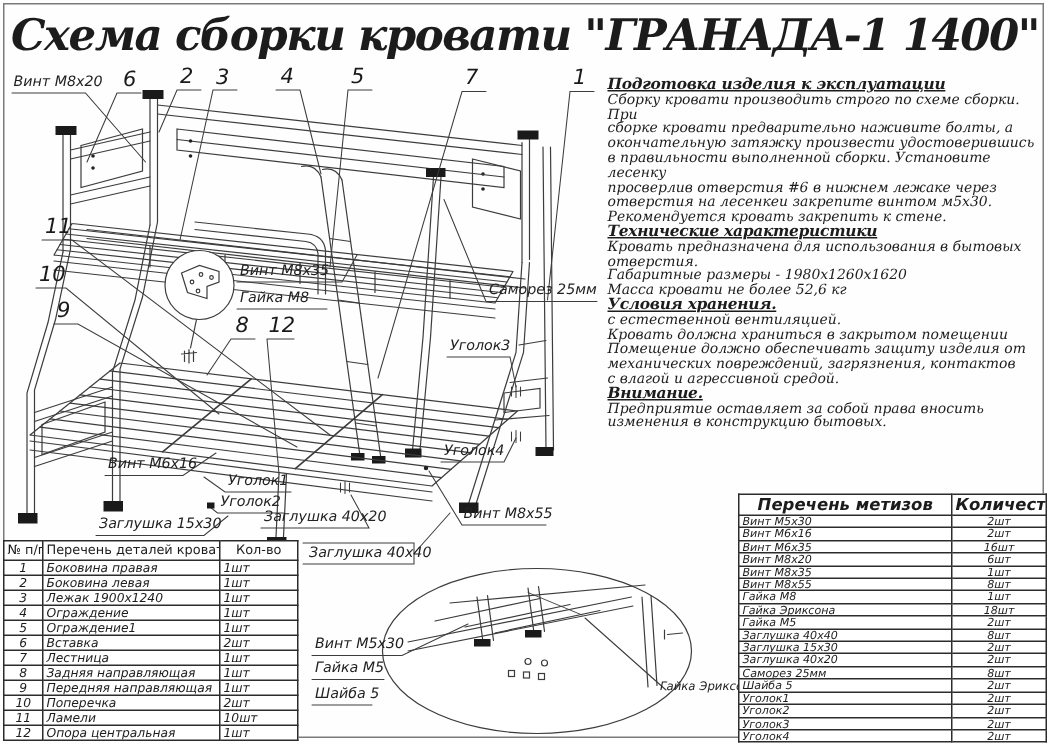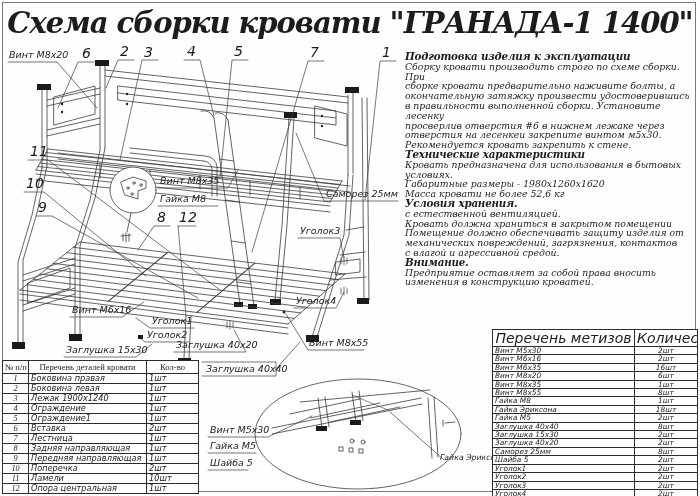--- a/index.html
+++ b/index.html
@@ -8,29 +8,29 @@
   .frame{position:absolute;left:2px;top:2px;width:694px;height:490px;border:1px solid #7a7a7a;box-sizing:border-box;}
   .title{position:absolute;left:0;top:6px;width:700px;text-align:center;
          font-family:"DejaVu Serif",serif;font-style:italic;font-weight:bold;
          font-size:29px;letter-spacing:-1px;white-space:nowrap;}
   svg.draw{position:absolute;left:0;top:0;}
   .lbl{position:absolute;font-style:italic;font-size:9.5px;line-height:10px;white-space:nowrap;color:#222;}
   .lbl.small{font-size:7.8px;}
   .co{position:absolute;font-style:italic;font-size:14px;line-height:14px;color:#1a1a1a;}
   .instructions{position:absolute;left:405px;top:52px;width:292px;
                 font-family:"DejaVu Serif",serif;font-style:italic;font-size:9.3px;line-height:9.8px;}
-  .instructions div[data-style="h"]{font-weight:bold;font-size:10.3px;letter-spacing:-0.2px;}
+  .instructions div[data-style="h"]{font-weight:bold;font-size:10.3px;letter-spacing:-0.2px;text-decoration:underline;}
   table{border-collapse:collapse;position:absolute;background:#fff;}
   td,th{border:1px solid #2c2c2c;padding:0 2px;font-style:italic;overflow:hidden;white-space:nowrap;}
   .parts-table{left:2px;top:360px;width:196px;table-layout:fixed;}
   .parts-table th{font-style:normal;font-size:8.6px;height:12px;font-weight:normal;}
   .parts-table td{font-size:8.2px;height:9px;line-height:9px;}
-  .parts-table td.c, .parts-table th.c{text-align:center;font-family:Liberation Serif, serif;}
+  .parts-table td.c, .parts-table th.c{text-align:center;}
   .hw-table{left:492px;top:329px;width:205px;table-layout:fixed;}
-  .hw-table th{font-size:14px;height:10px;font-weight:normal;}
+  .hw-table th{font-size:11px;height:10px;font-weight:bold;}
   .hw-table td{font-size:7.4px;height:7px;line-height:7.4px;}
   .hw-table td.c{text-align:center;}
 </style>
 </head>
 <body>
 
 <div class="page">
   <div class="frame"></div>
 
   <div class="title">Схема сборки кровати "ГРАНАДА-1 1400"</div>
@@ -211,32 +211,32 @@
   <div data-style="h">Подготовка изделия к эксплуатации</div>
       <div data-style="p">Сборку кровати производить строго по схеме сборки. При</div>
       <div data-style="p">сборке кровати  предварительно наживите  болты, а</div>
       <div data-style="p">окончательную затяжку произвести удостоверившись</div>
       <div data-style="p">в правильности выполненной сборки. Установите лесенку</div>
       <div data-style="p">просверлив отверстия #6 в нижнем лежаке через</div>
       <div data-style="p">отверстия на лесенкеи закрепите винтом м5х30.</div>
       <div data-style="p">Рекомендуется кровать закрепить к стене.</div>
       <div data-style="h">Технические характеристики</div>
       <div data-style="p">Кровать предназначена для использования в бытовых</div>
-      <div data-style="p">условиях.</div>
+      <div data-style="p">отверстия.</div>
       <div data-style="p">Габаритные размеры - 1980х1260х1620</div>
       <div data-style="p">Масса кровати не более 52,6 кг</div>
       <div data-style="h">Условия хранения.</div>
       <div data-style="p">с естественной вентиляцией.</div>
       <div data-style="p">Кровать должна храниться в закрытом помещении</div>
       <div data-style="p">Помещение должно обеспечивать защиту изделия от</div>
       <div data-style="p">механических повреждений, загрязнения, контактов</div>
       <div data-style="p">с влагой и агрессивной средой.</div>
       <div data-style="h">Внимание.</div>
       <div data-style="p">Предприятие оставляет за собой права вносить</div>
-      <div data-style="p">изменения в конструкцию кроватей.</div>
+      <div data-style="p">изменения в конструкцию бытовых.</div>
     </div>
 
   <table class="parts-table">
     <colgroup>
         <col style="width:26px">
         <col style="width:118px">
         <col style="width:52px">
       </colgroup>
     <thead>
       <tr>

